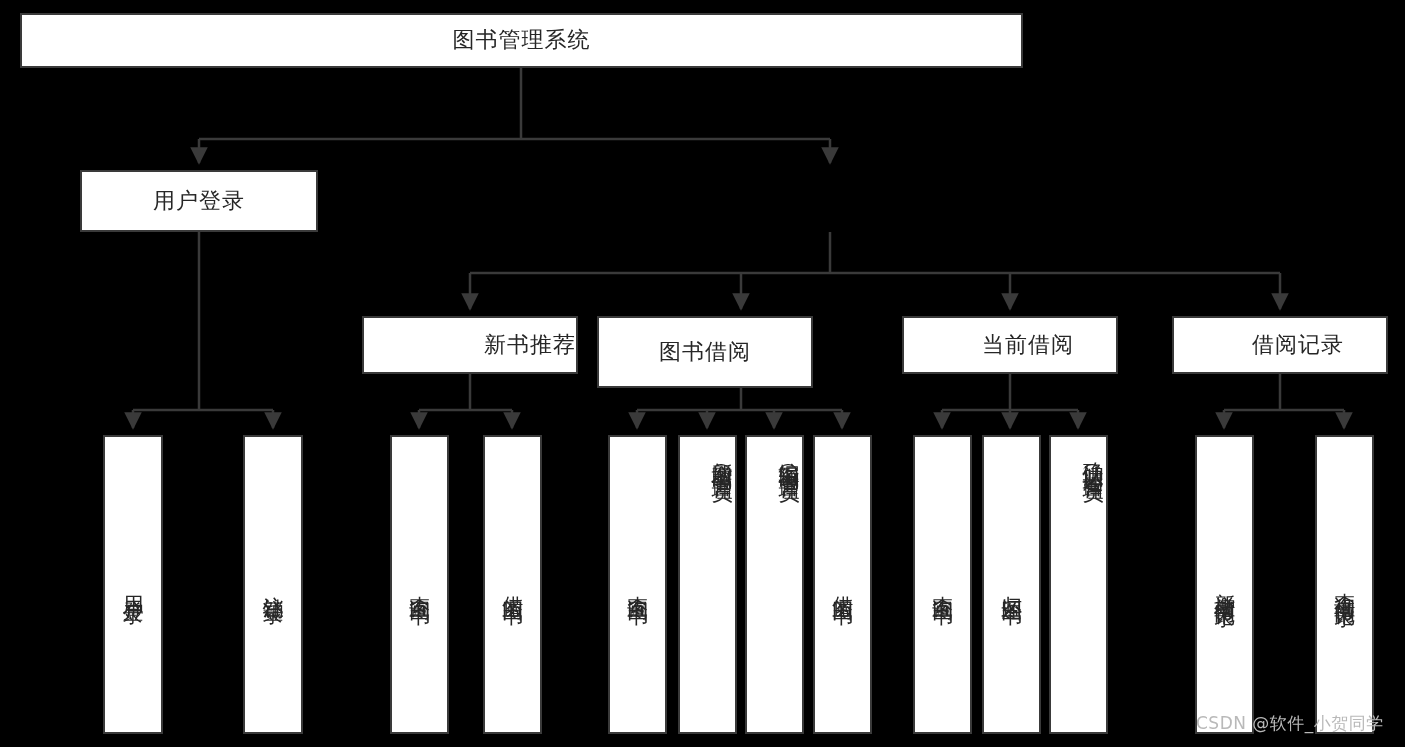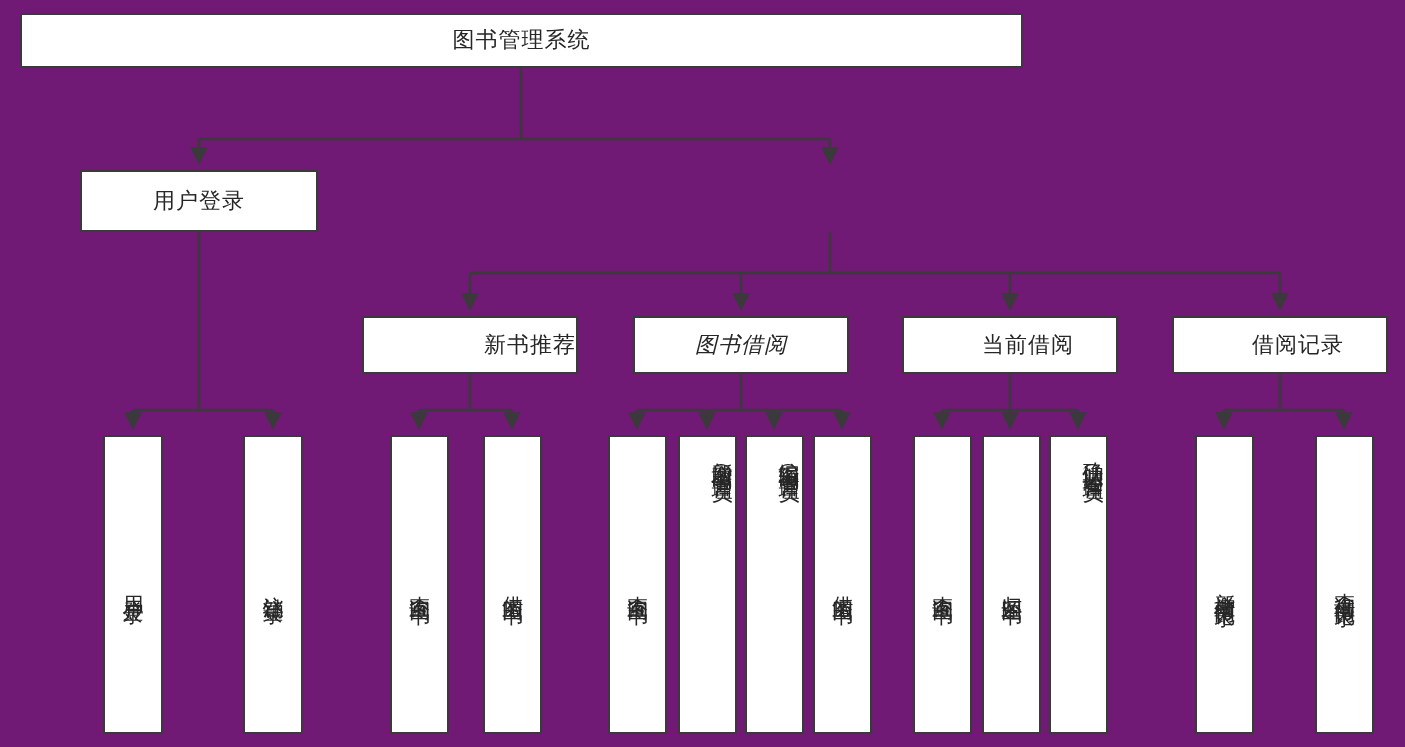--- a/index.html
+++ b/index.html
@@ -7,21 +7,21 @@
     padding: 0;
     background: #ffffff;
   }
   body {
     font-family: "DejaVu Sans", "Liberation Sans", sans-serif;
   }
   #canvas {
     position: relative;
     width: 1405px;
     height: 747px;
-    background: #701a75;
+    background: #000000;
     overflow: hidden;
   }
   #edges {
     position: absolute;
     left: 0;
     top: 0;
     width: 1405px;
     height: 747px;
     pointer-events: none;
   }
@@ -127,21 +127,21 @@
     <span>图书管理系统</span>
   </div>
 
   <div class="node horiz" style="left:80px; top:170px; width:238px; height:62px;">
     <span>用户登录</span>
   </div>
 
   <div class="node horiz" style="left:362px; top:316px; width:216px; height:58px;justify-content:flex-end;">
     <span>新书推荐</span>
   </div>
-  <div class="node horiz" style="left:633px; top:316px; width:216px; height:58px;font-style:italic;">
+  <div class="node horiz" style="left:597px; top:316px; width:216px; height:72px;">
     <span>图书借阅</span>
   </div>
   <div class="node horiz" style="left:902px; top:316px; width:216px; height:58px;padding-left:36px;">
     <span>当前借阅</span>
   </div>
   <div class="node horiz" style="left:1172px; top:316px; width:216px; height:58px;padding-left:36px;">
     <span>借阅记录</span>
   </div>
 
   <div class="node vert centered" style="left:103px; top:435px; width:60px; height:299px;">
@@ -181,14 +181,17 @@
     <span class="vtext">确认归还（管理员）</span>
   </div>
 
   <div class="node vert centered" style="left:1195px; top:435px; width:59px; height:299px;">
     <span class="vtext">新增借阅记录</span>
   </div>
   <div class="node vert centered" style="left:1315px; top:435px; width:59px; height:299px;">
     <span class="vtext">查询借阅记录</span>
   </div>
 
+  <div class="watermark" style="left:1196px; top:712px;">
+    <span>CSDN @软件_小贺同学</span>
+  </div>
 
 </div>
 
 </body></html>

